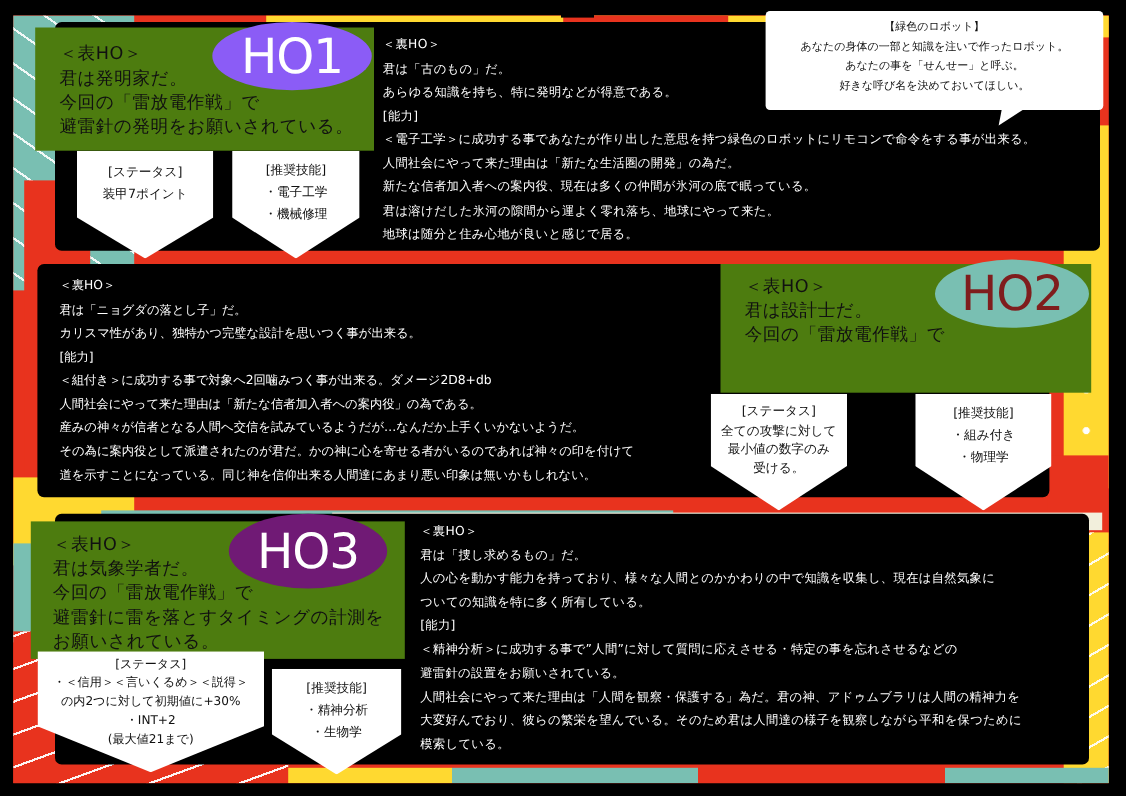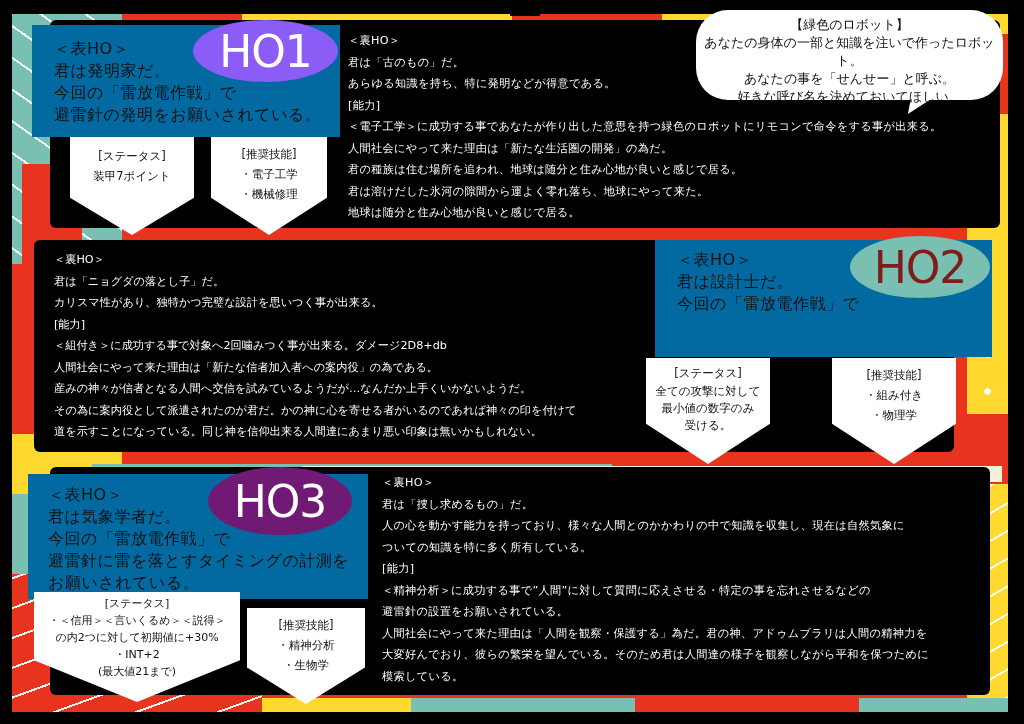--- a/index.html
+++ b/index.html
@@ -30,21 +30,21 @@
   .bg-bottom-band { left: 250px; top: 684px; width: 746px; height: 14px;
      background: linear-gradient(90deg, #e8331e 0 0%, #ffd930 0% 20%, #79bfb2 20% 50%, #e8331e 50% 80%, #79bfb2 80% 100%); }
 
   
   .panel { position: absolute; background: #000; border-radius: 6px; }
   .panel-ho1 { left: 50px; top: 20px; width: 950px; height: 208px; }
   .panel-ho2 { left: 34px; top: 240px; width: 920px; height: 212px; }
   .panel-ho3 { left: 50px; top: 467px; width: 940px; height: 228px; }
 
   
-  .card { position: absolute; background: #0369a1; color: #111; }
+  .card { position: absolute; background: #4d7c0f; color: #111; }
   .card-text { font-size: 16px; line-height: 22px; letter-spacing: 0.5px; }
   .card-ho1 { left: 32px; top: 25px; width: 308px; height: 112px; padding: 13px 0 0 22px; }
   .card-ho2 { left: 655px; top: 240px; width: 337px; height: 117px; padding: 9px 0 0 22px; }
   .card-ho3 { left: 28px; top: 474px; width: 340px; height: 125px; padding: 10px 0 0 20px; }
 
   .badge { position: absolute; border-radius: 50%; display: flex; align-items: center; justify-content: center;
      font-size: 44px; font-family: "DejaVu Sans", sans-serif; font-weight: normal; letter-spacing: -1px; }
   .badge-ho1 { left: 193px; top: 20px; width: 145px; height: 62px; background: #8b5cf6; color: #fff; }
   .badge-ho2 { left: 850px; top: 236px; width: 140px; height: 62px; background: #79bfb2; color: #7f1d1d; }
   .badge-ho3 { left: 208px; top: 467px; width: 144px; height: 68px; background: #701a75; color: #fff; }
@@ -62,21 +62,21 @@
   .pent-ho3-skills { left: 247px; top: 608px; width: 118px; height: 96px; padding-top: 6px; }
 
   
   .ura { position: absolute; color: #fff; font-size: 11.2px; line-height: 21.5px; white-space: nowrap; letter-spacing: 0.3px; }
   .ura-ho1 { left: 348px; top: 30px; }
   .ura-ho2 { left: 54px; top: 249px; letter-spacing: 0; }
   .ura-ho3 { left: 382px; top: 472px; }
 
   
   .bubble { position: absolute; left: 696px; top: 10px; width: 307px; height: 90px; background: #fff; color: #111;
-     border-radius: 32px; text-align: center; font-size: 13px; line-height: 18px; padding-top: 6px; }
+     border-radius: 4px; text-align: center; font-size: 10px; line-height: 18px; padding-top: 6px; }
   .bubble-tail { position: absolute; left: 907px; top: 92px; width: 0; height: 0;
      border-left: 6px solid transparent; border-right: 24px solid transparent; border-top: 22px solid #fff; transform: skewX(-25deg); }
 
   .top-notch { position: absolute; left: 510px; top: 0; width: 30px; height: 16px; background: #000; }
 </style>
 </head>
 <body>
 
 <div class="page">
   <div class="frame">
@@ -117,21 +117,21 @@
     <div>・機械修理</div>
   </div>
 
   <div class="ura ura-ho1">
     <div>＜裏HO＞</div>
     <div>君は「古のもの」だ。</div>
     <div>あらゆる知識を持ち、特に発明などが得意である。</div>
     <div>[能力]</div>
     <div>＜電子工学＞に成功する事であなたが作り出した意思を持つ緑色のロボットにリモコンで命令をする事が出来る。</div>
     <div>人間社会にやって来た理由は「新たな生活圏の開発」の為だ。</div>
-    <div>君の種族は住む場所を追われ、地球は随分と住み心地が良いと感じで居る。</div>
+    <div>新たな信者加入者への案内役、現在は多くの仲間が氷河の底で眠っている。</div>
     <div>君は溶けだした氷河の隙間から運よく零れ落ち、地球にやって来た。</div>
     <div>地球は随分と住み心地が良いと感じで居る。</div>
   </div>
 
   <div class="bubble-tail"></div>
   <div class="bubble">
     <div>【緑色のロボット】</div>
     <div>あなたの身体の一部と知識を注いで作ったロボット。</div>
     <div>あなたの事を「せんせー」と呼ぶ。</div>
     <div>好きな呼び名を決めておいてほしい。</div>

